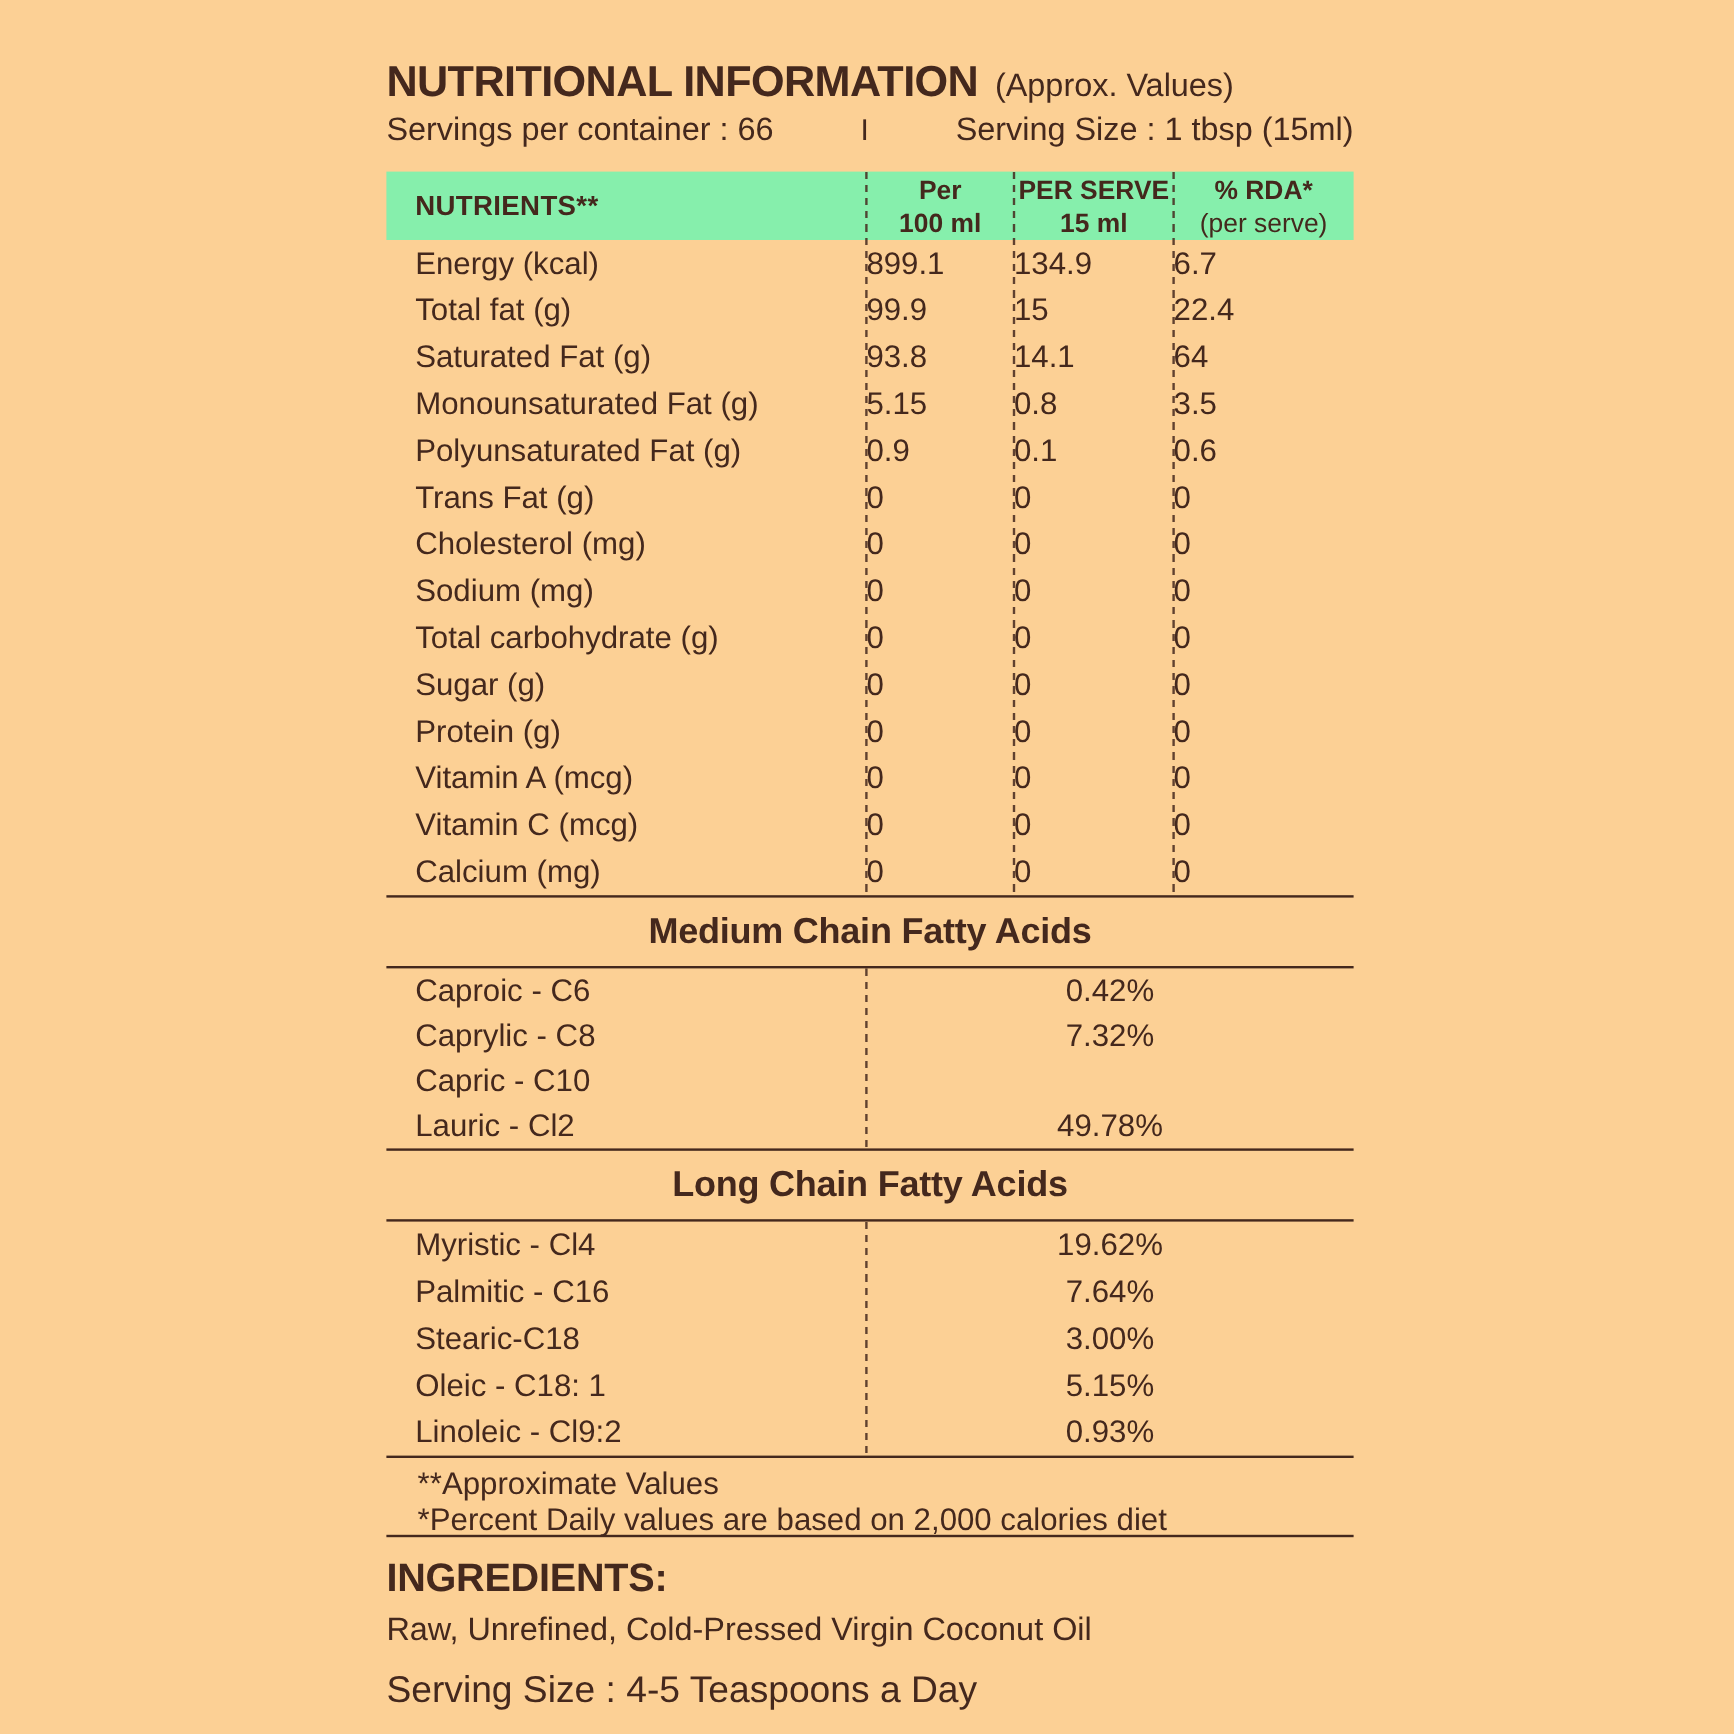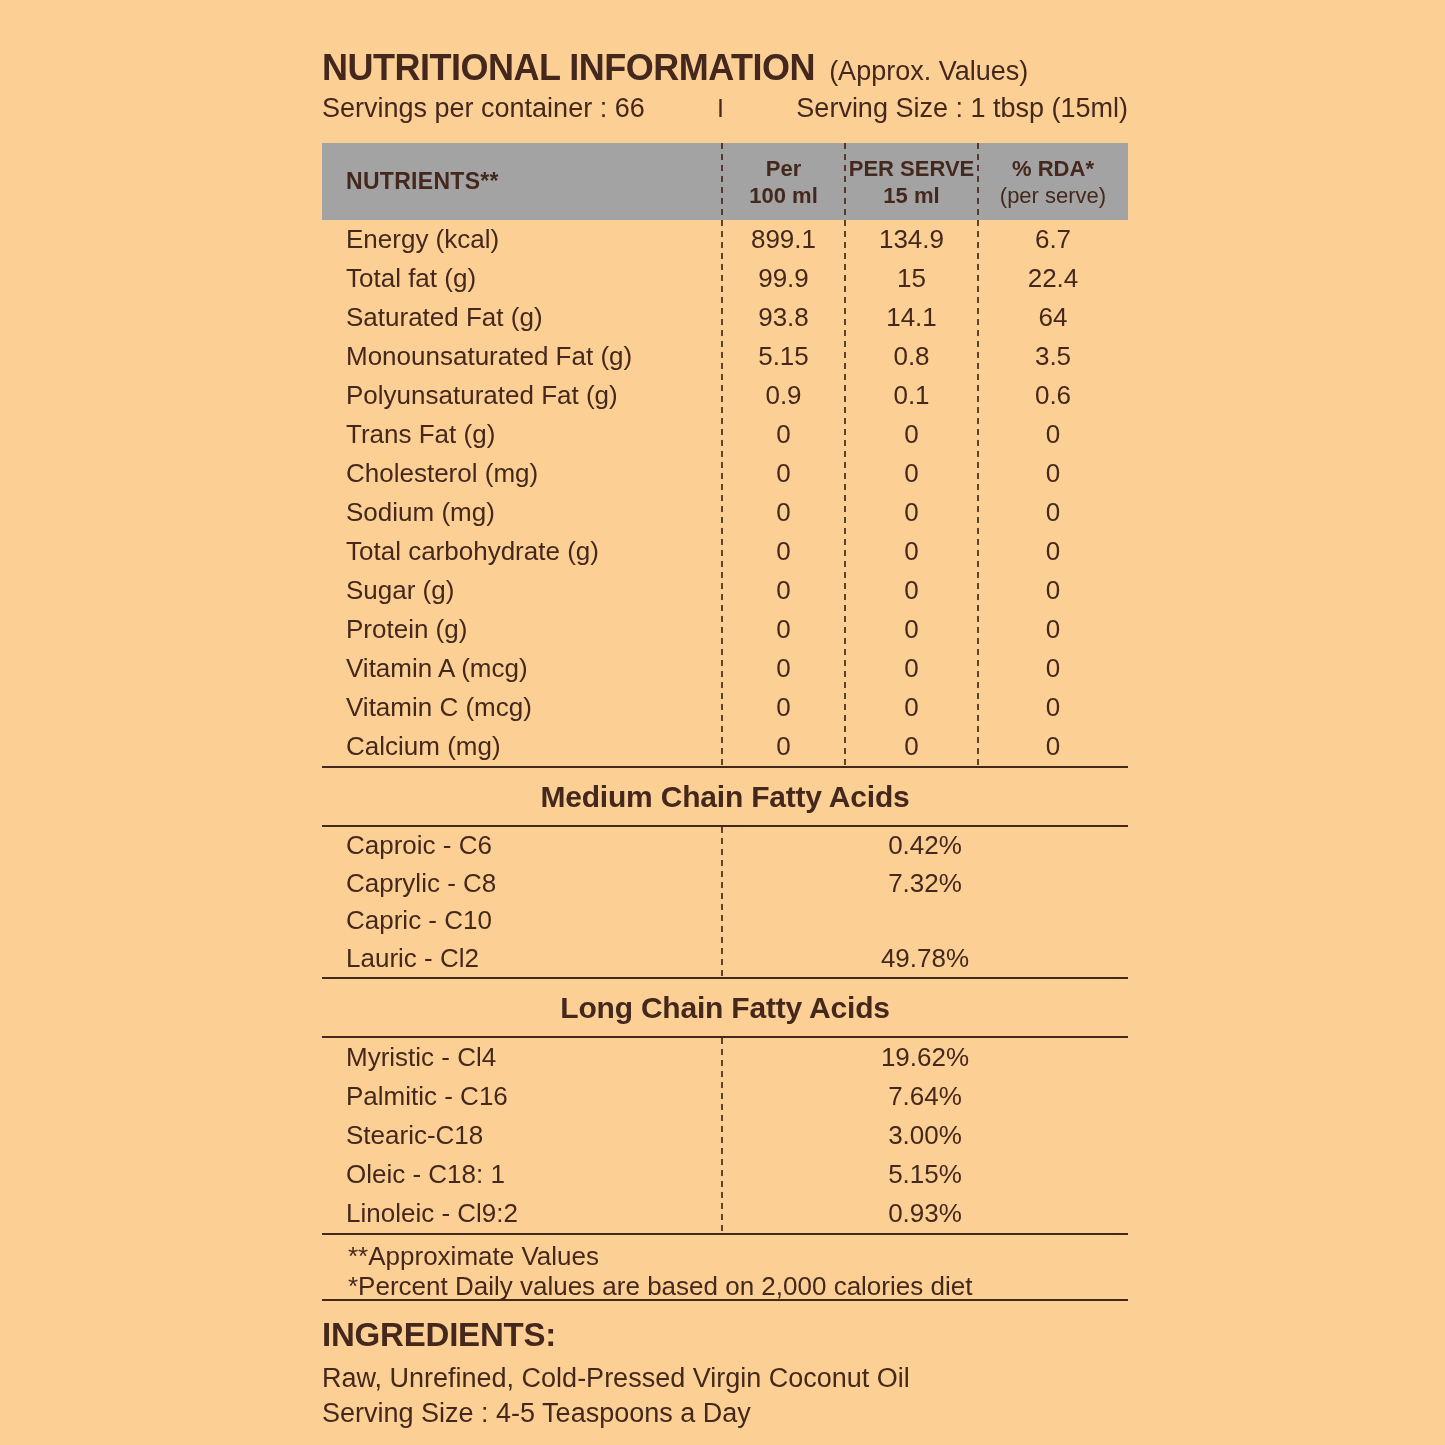--- a/index.html
+++ b/index.html
@@ -43,22 +43,22 @@
     justify-content: space-between;
     align-items: baseline;
     font-size: 27px;
     white-space: nowrap;
   }
   .servings-sep { font-size: 25px; }
 
   
   .table-wrap { position: relative; margin-top: 16px; }
   .band {
-    height: 77px;
-    background: #a3a3a3;
+    height: 57px;
+    background: #86efac;
     display: grid;
     grid-template-columns: 400px 123px 133px 150px;
     align-items: center;
   }
   .th { text-align: center; font-size: 22px; line-height: 27px; font-weight: bold; }
   .th .th-sub-regular { font-weight: normal; font-size: 22px; }
   .th-nutrients {
     text-align: left;
     padding-left: 24px;
     font-size: 23px;
@@ -66,21 +66,21 @@
     letter-spacing: 0.3px;
   }
   .row {
     display: grid;
     grid-template-columns: 400px 123px 133px 150px;
     height: 39px;
     align-items: center;
     font-size: 26px;
   }
   .cell-label { padding-left: 24px; white-space: nowrap; }
-  .cell-val { text-align: center; }
+  .cell-val { text-align: left; }
 
   .vline {
     position: absolute;
     top: 0;
     width: 2px;
     height: 100%;
     background-image: repeating-linear-gradient(
       to bottom, rgba(69, 40, 29, 0.85) 0 6px, transparent 6px 11px);
   }
   .v1 { left: 399px; }
@@ -116,21 +116,21 @@
     height: 58px;
     padding: 6px 0 0 26px;
     font-size: 26px;
     line-height: 30px;
   }
 
   
   .ingredients { margin-top: 14px; }
   .ing-title { font-size: 33px; font-weight: bold; line-height: 40px; letter-spacing: -0.2px; }
   .ing-line1 { font-size: 27px; margin-top: 8px; line-height: 31px; }
-  .ing-line2 { font-size: 27px; margin-top: 4px; line-height: 31px; }
+  .ing-line2 { font-size: 31px; margin-top: 18px; line-height: 31px; }
 </style>
 </head>
 <body>
 
 <div class="sheet">
   <div class="content">
 
     <div class="title-row">
       <span class="page-title">NUTRITIONAL INFORMATION</span>
       <span class="title-note">(Approx. Values)</span>

